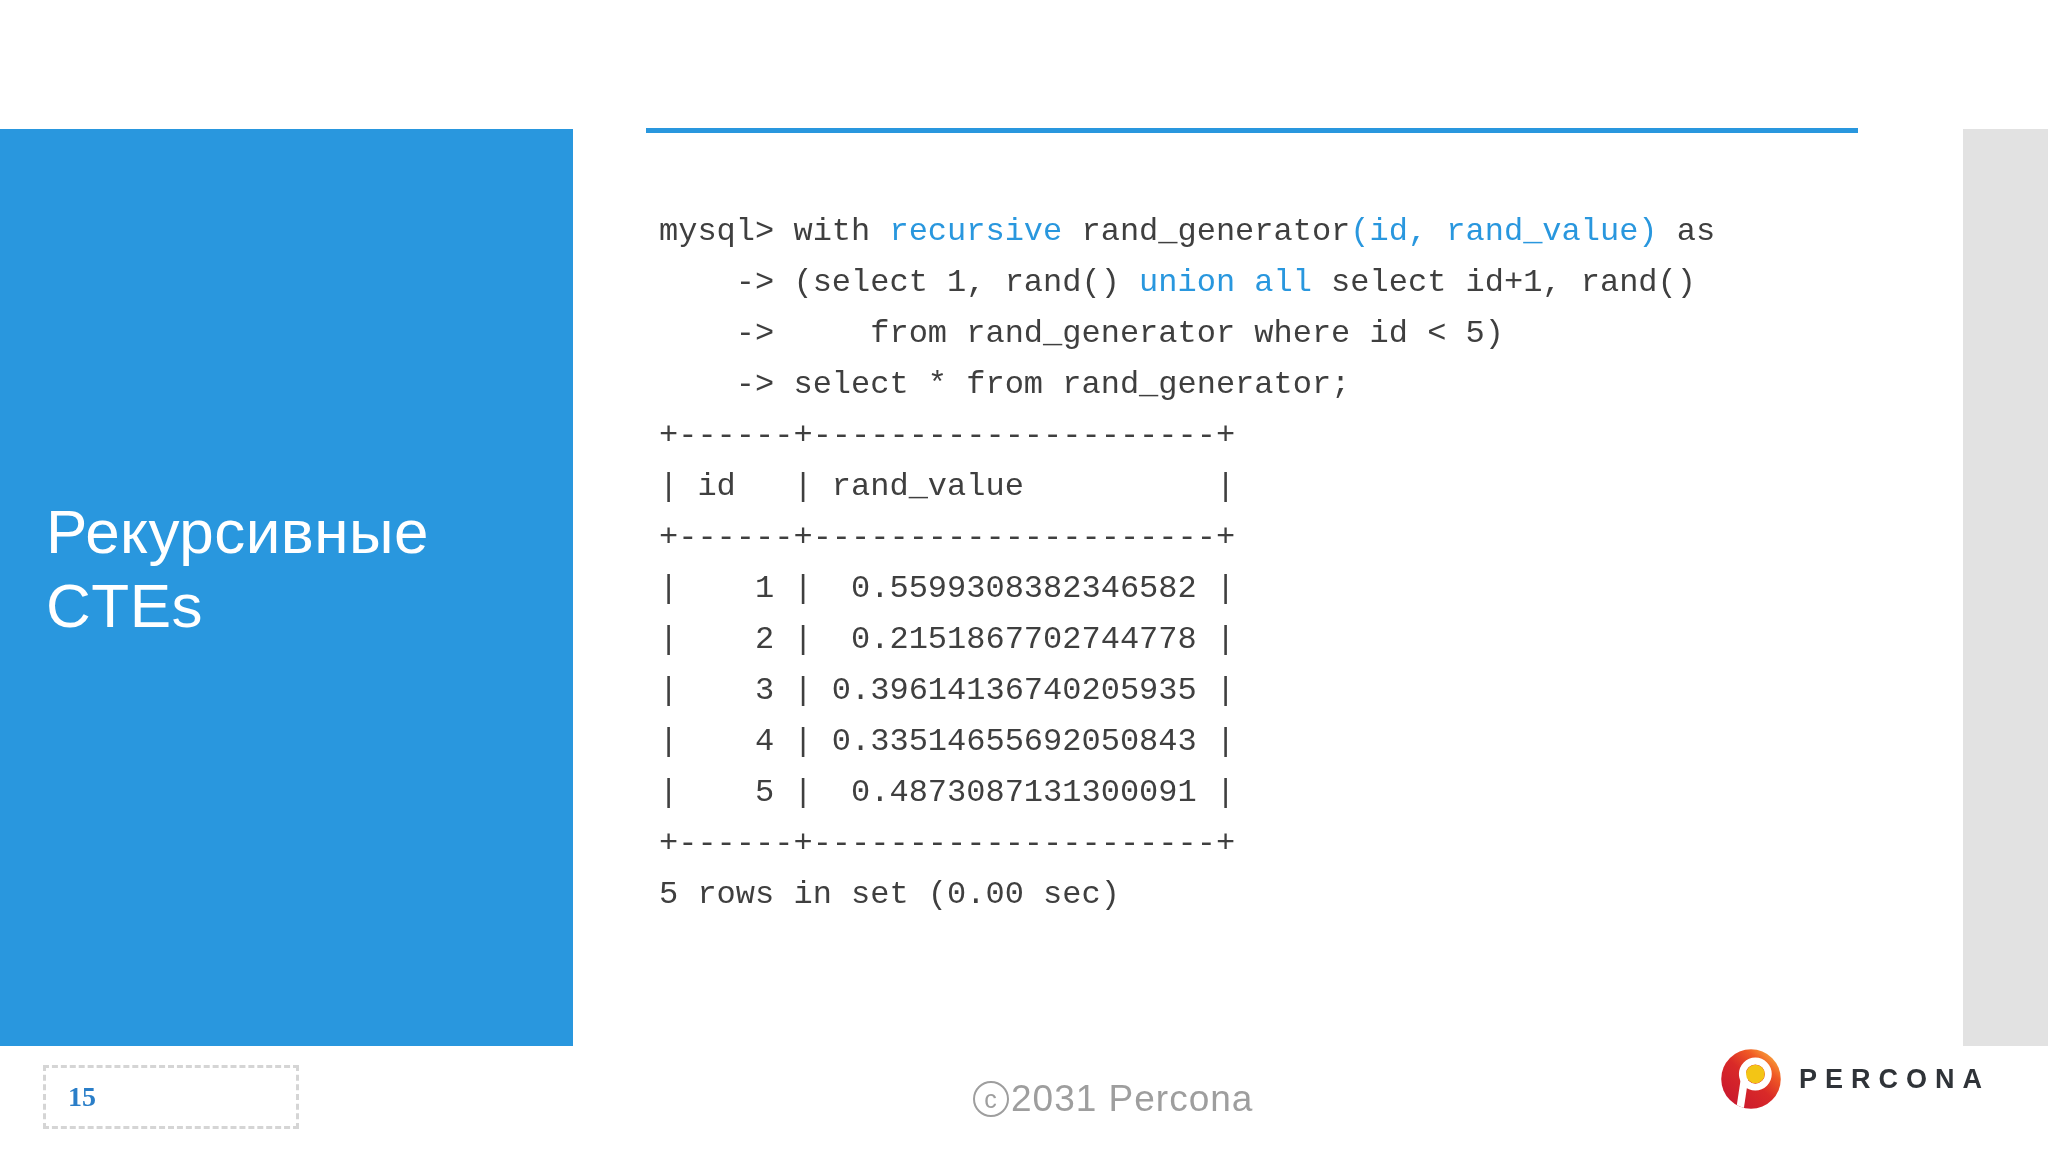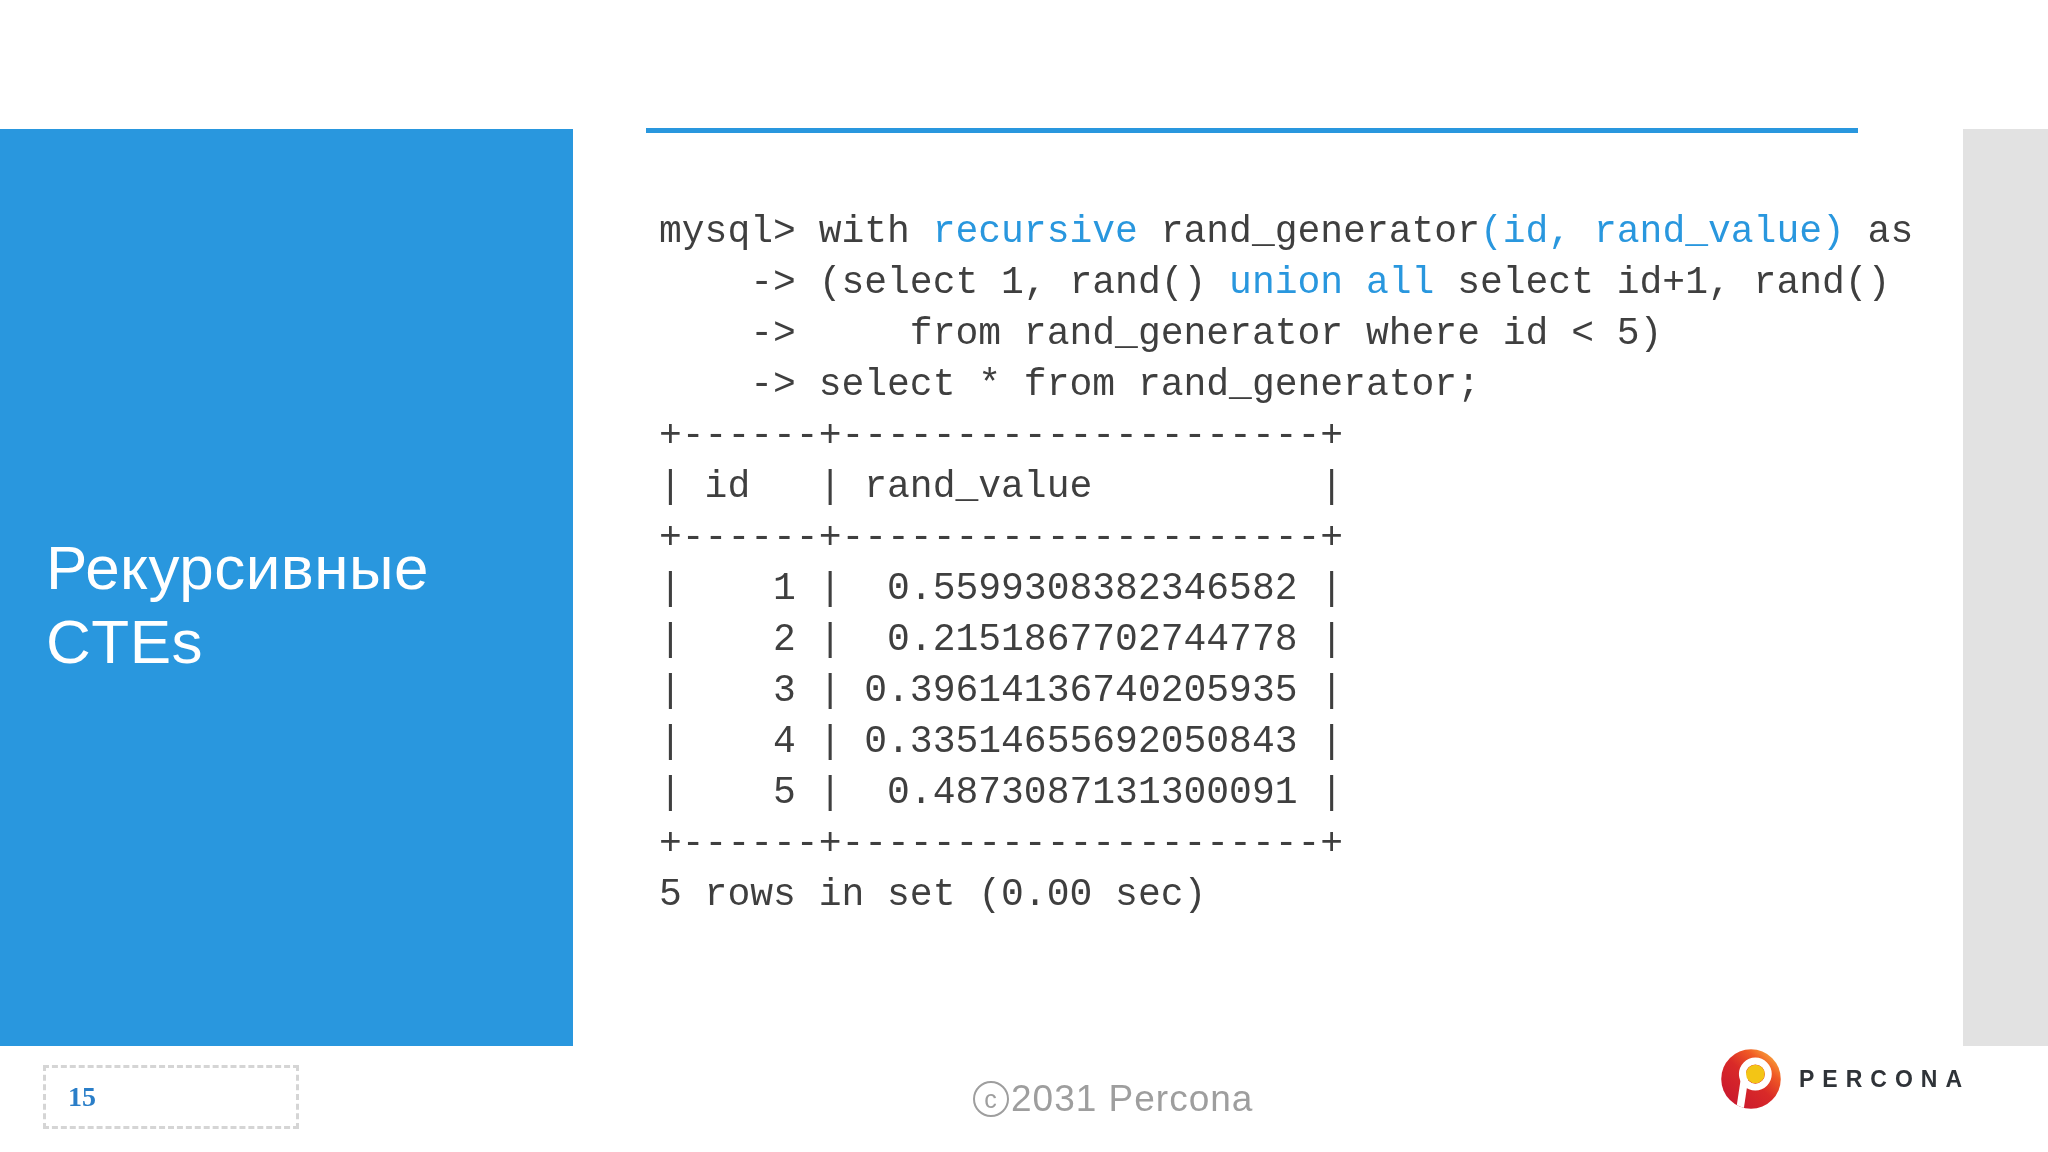--- a/index.html
+++ b/index.html
@@ -26,39 +26,38 @@
     width:573px; height:917px;
     background:var(--accent);
   }
   .slide-title{
     padding:366px 20px 0 46px;
     color:#ffffff;
     font-size:62px;
     line-height:74px;
     font-weight:400;
     letter-spacing:0.5px;
-    margin-top:36px;
   }
   .top-rule{
     position:absolute;
     left:646px; top:128px;
     width:1212px; height:5px;
     background:var(--accent);
   }
   .gray-strip{
     position:absolute;
     left:1963px; top:129px;
     width:85px; height:917px;
     background:var(--gray-strip);
   }
   .terminal{
     position:absolute;
     left:659px; top:206px;
     font-family:"Liberation Mono", monospace;
-    font-size:38px;
+    font-size:32px;
     line-height:51px;
     color:var(--code-text);
     white-space:pre;
   }
   .terminal .kw{color:var(--keyword);}
   .page-number-box{
     position:absolute;
     left:43px; top:1065px;
     width:256px; height:64px;
     border:3px dashed var(--dash-border);
@@ -95,21 +94,21 @@
   }
   .logo{
     position:absolute;
     left:1720px; top:1048px;
     display:flex;
     align-items:center;
   }
   .logo-mark{width:62px;height:62px;}
   .logo-wordmark{
     margin-left:17px;
-    font-size:23px;
+    font-size:27px;
     font-weight:700;
     letter-spacing:8px;
     color:var(--brand-dark);
   }
 </style>
 </head>
 <body>
 
 <div class="accent-panel">
   <div class="slide-title">

